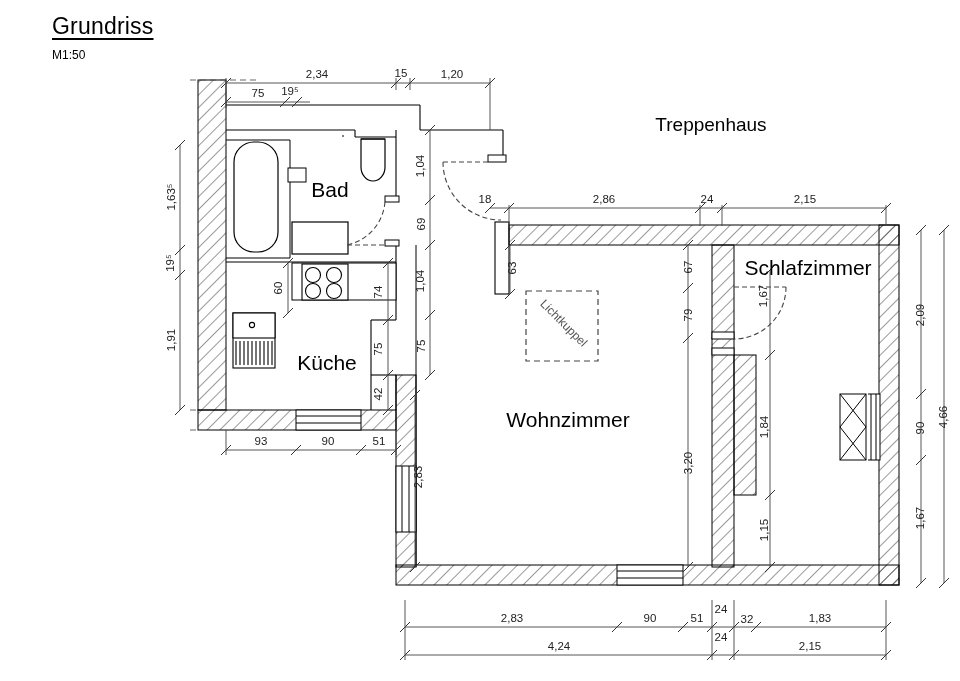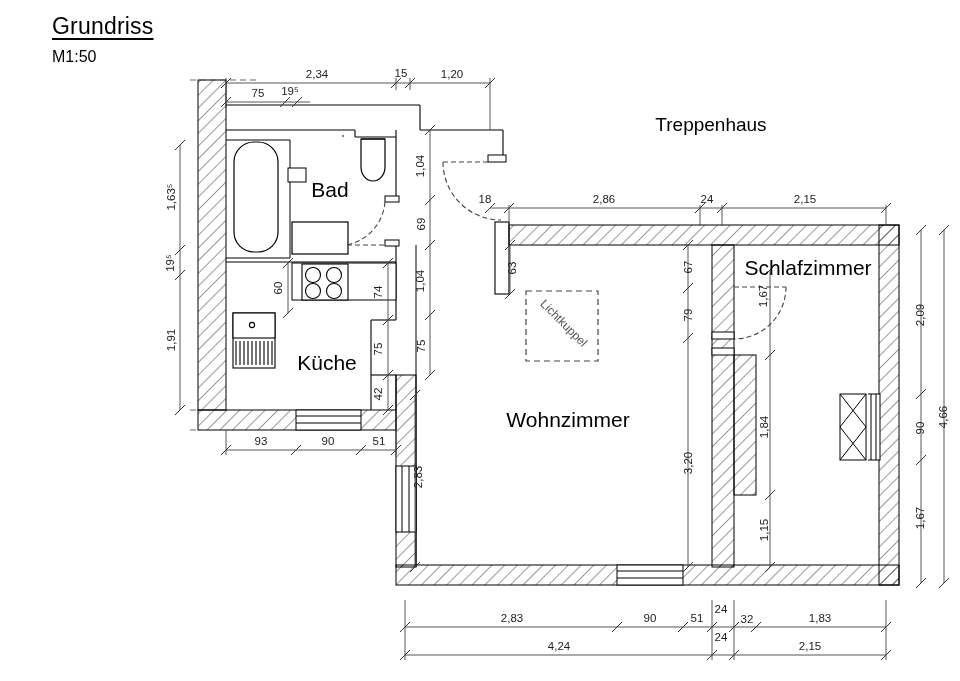--- a/index.html
+++ b/index.html
@@ -16,21 +16,21 @@
   .title-block{position:absolute;left:0;top:0;}
   .doc-title{
     position:absolute;left:52px;top:13px;
     font-size:23px;font-weight:400;letter-spacing:.2px;
     text-decoration:underline;
     text-underline-offset:4px;
     white-space:nowrap;
   }
   .doc-scale{
     position:absolute;left:52px;top:48px;
-    font-size:16px;white-space:nowrap;
+    font-size:12px;white-space:nowrap;
   }
 </style>
 </head>
 <body>
 
 <div id="plan-root">
 
   <div class="title-block">
     <div class="doc-title">Grundriss</div>
     <div class="doc-scale">M1:50</div>

